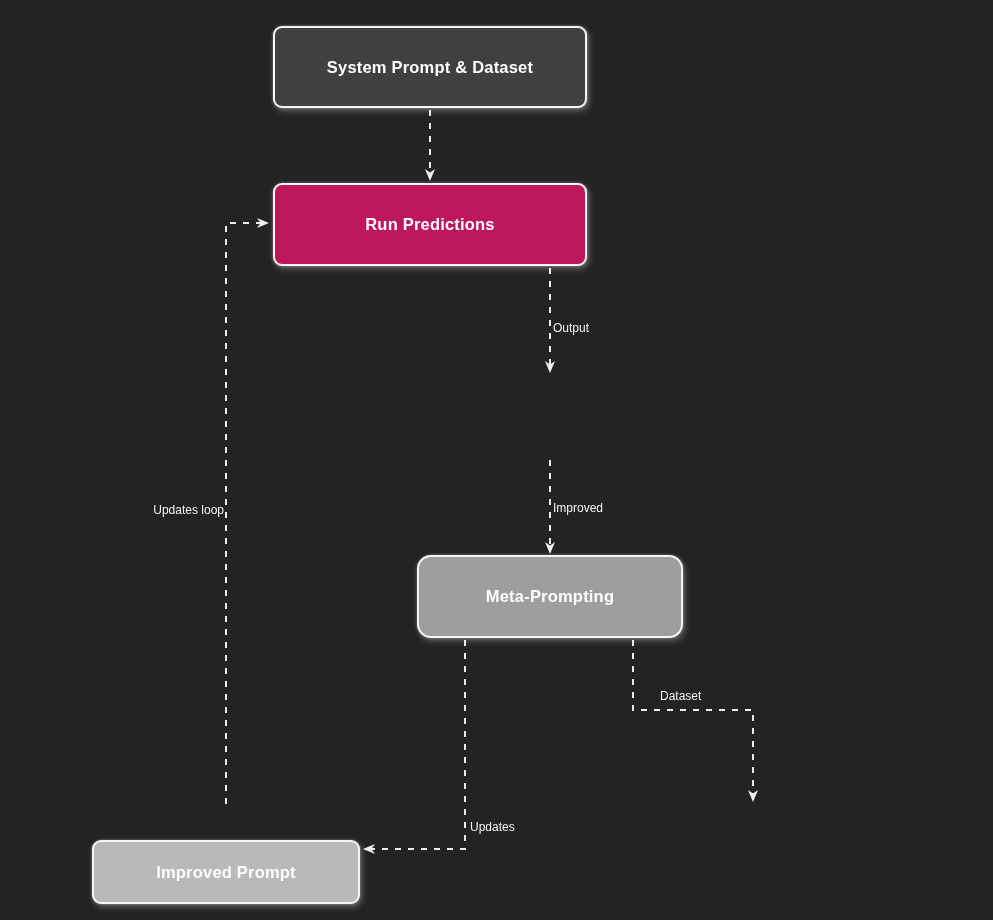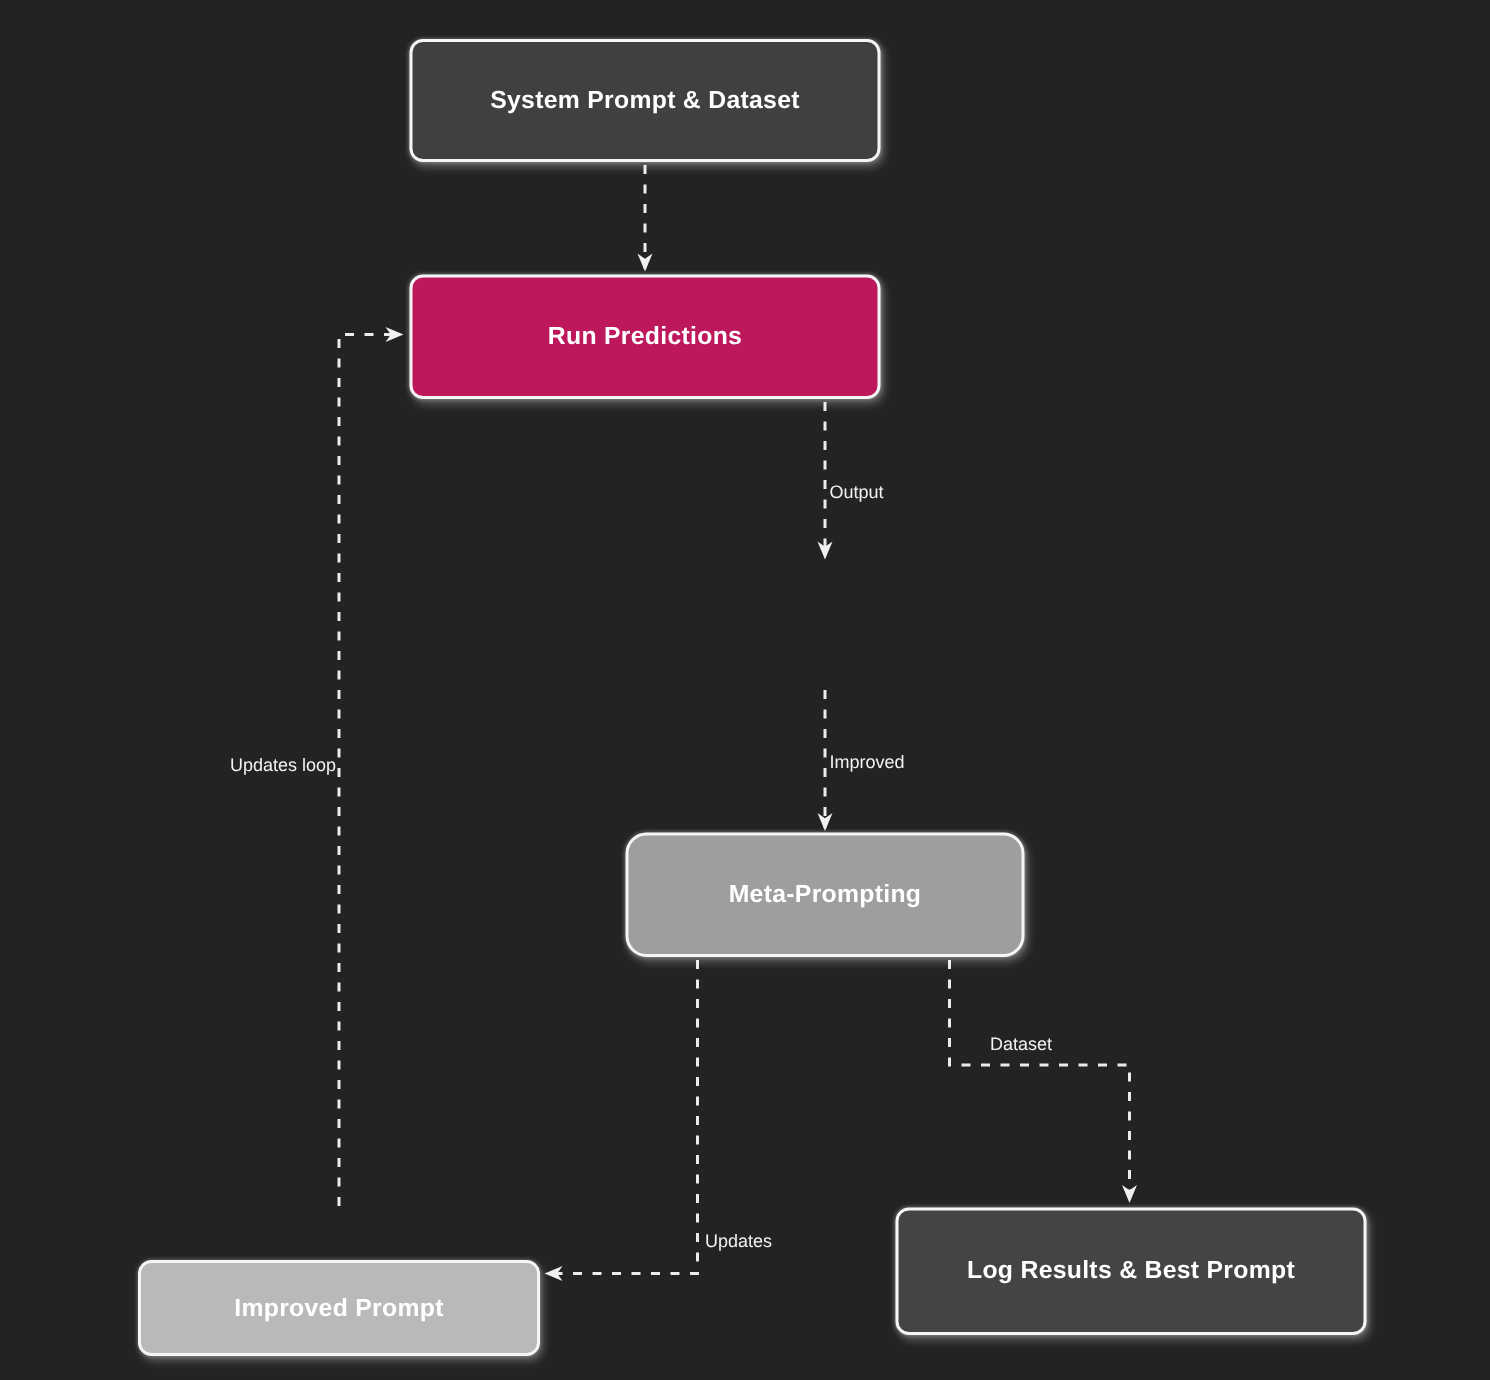--- a/index.html
+++ b/index.html
@@ -94,23 +94,20 @@
 
 
   <div class="node" id="node-meta" style="background: rgb(158, 158, 158); color: rgb(255, 255, 255);">
     <span>Meta-Prompting</span>
   </div>
 
   <div class="node" id="node-improved" style="background: rgb(185, 185, 185); color: rgb(255, 255, 255);">
     <span>Improved Prompt</span>
   </div>
 
-  <div class="node" id="node-log" style="background: rgb(70, 67, 67); color: rgb(255, 255, 255);">
-    <span>Log Results &amp; Best Prompt</span>
-  </div>
 
   <span class="edge-label" id="label-output">Output</span>
   <span class="edge-label" id="label-feedback">Improved</span>
   <span class="edge-label" id="label-updates">Updates</span>
   <span class="edge-label" id="label-complete">Dataset</span>
   <span class="edge-label right-align" id="label-feedback-loop">Updates loop</span>
 
 </div>
 
 </body></html>

